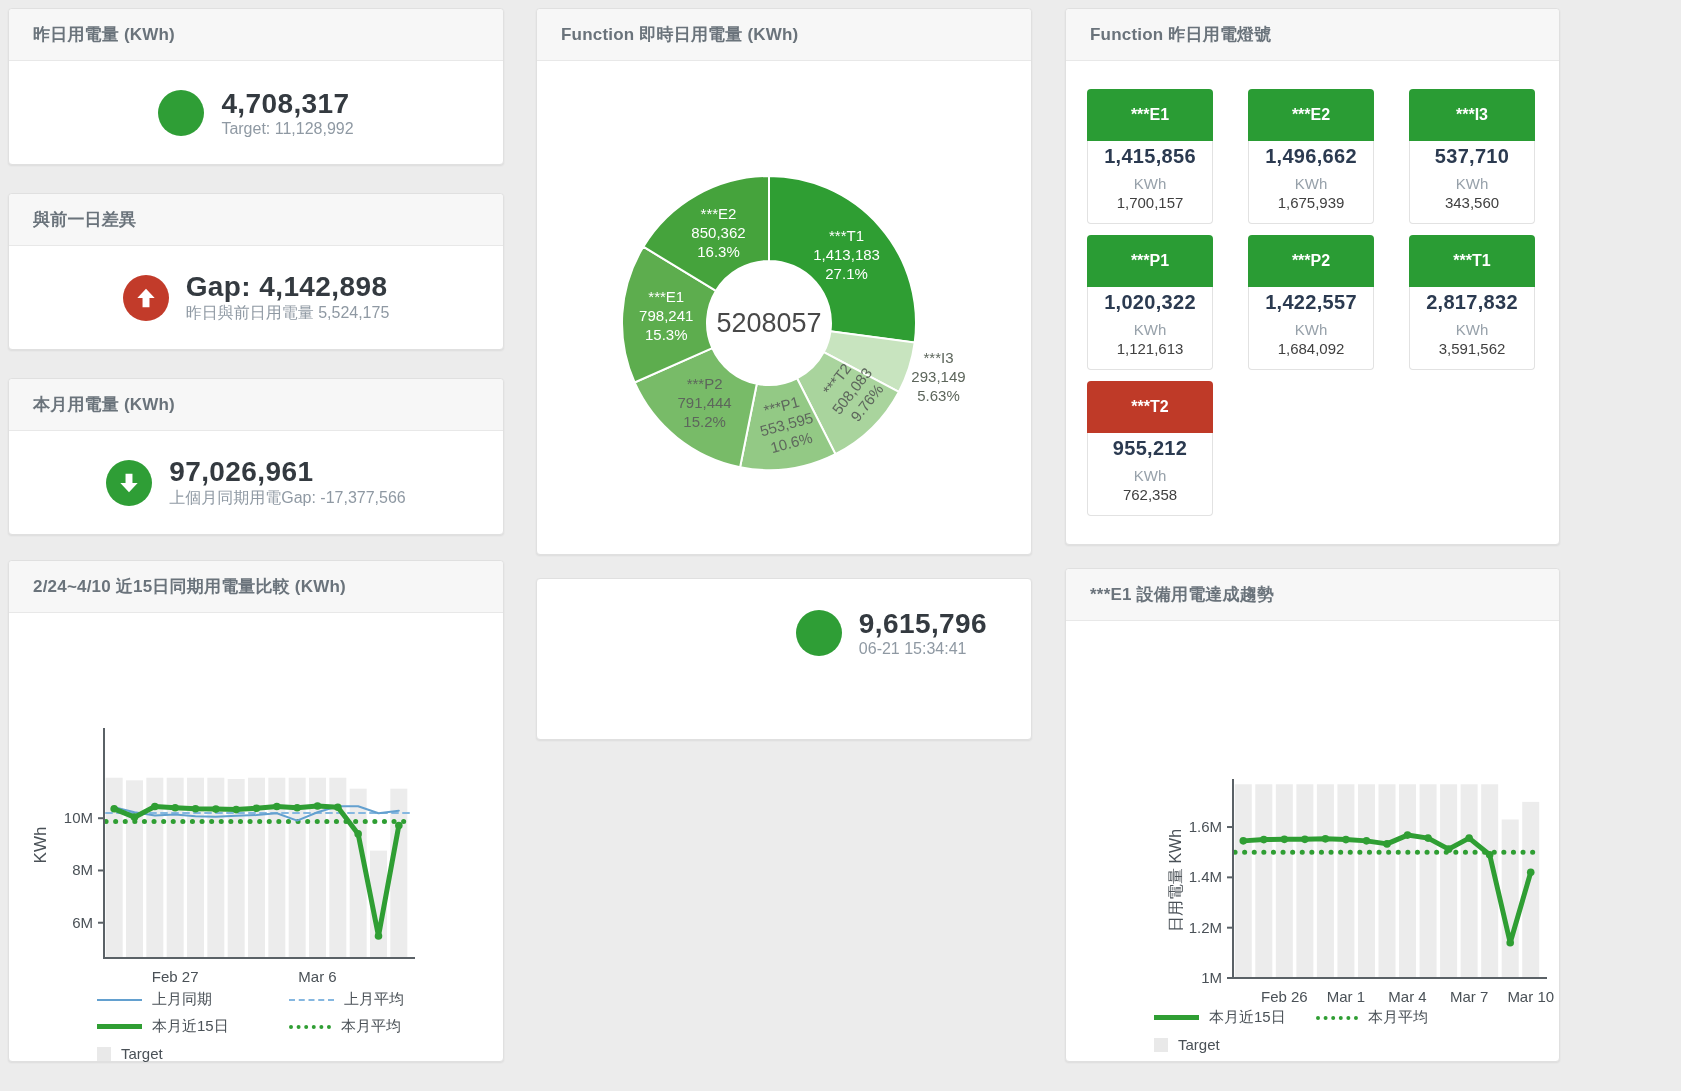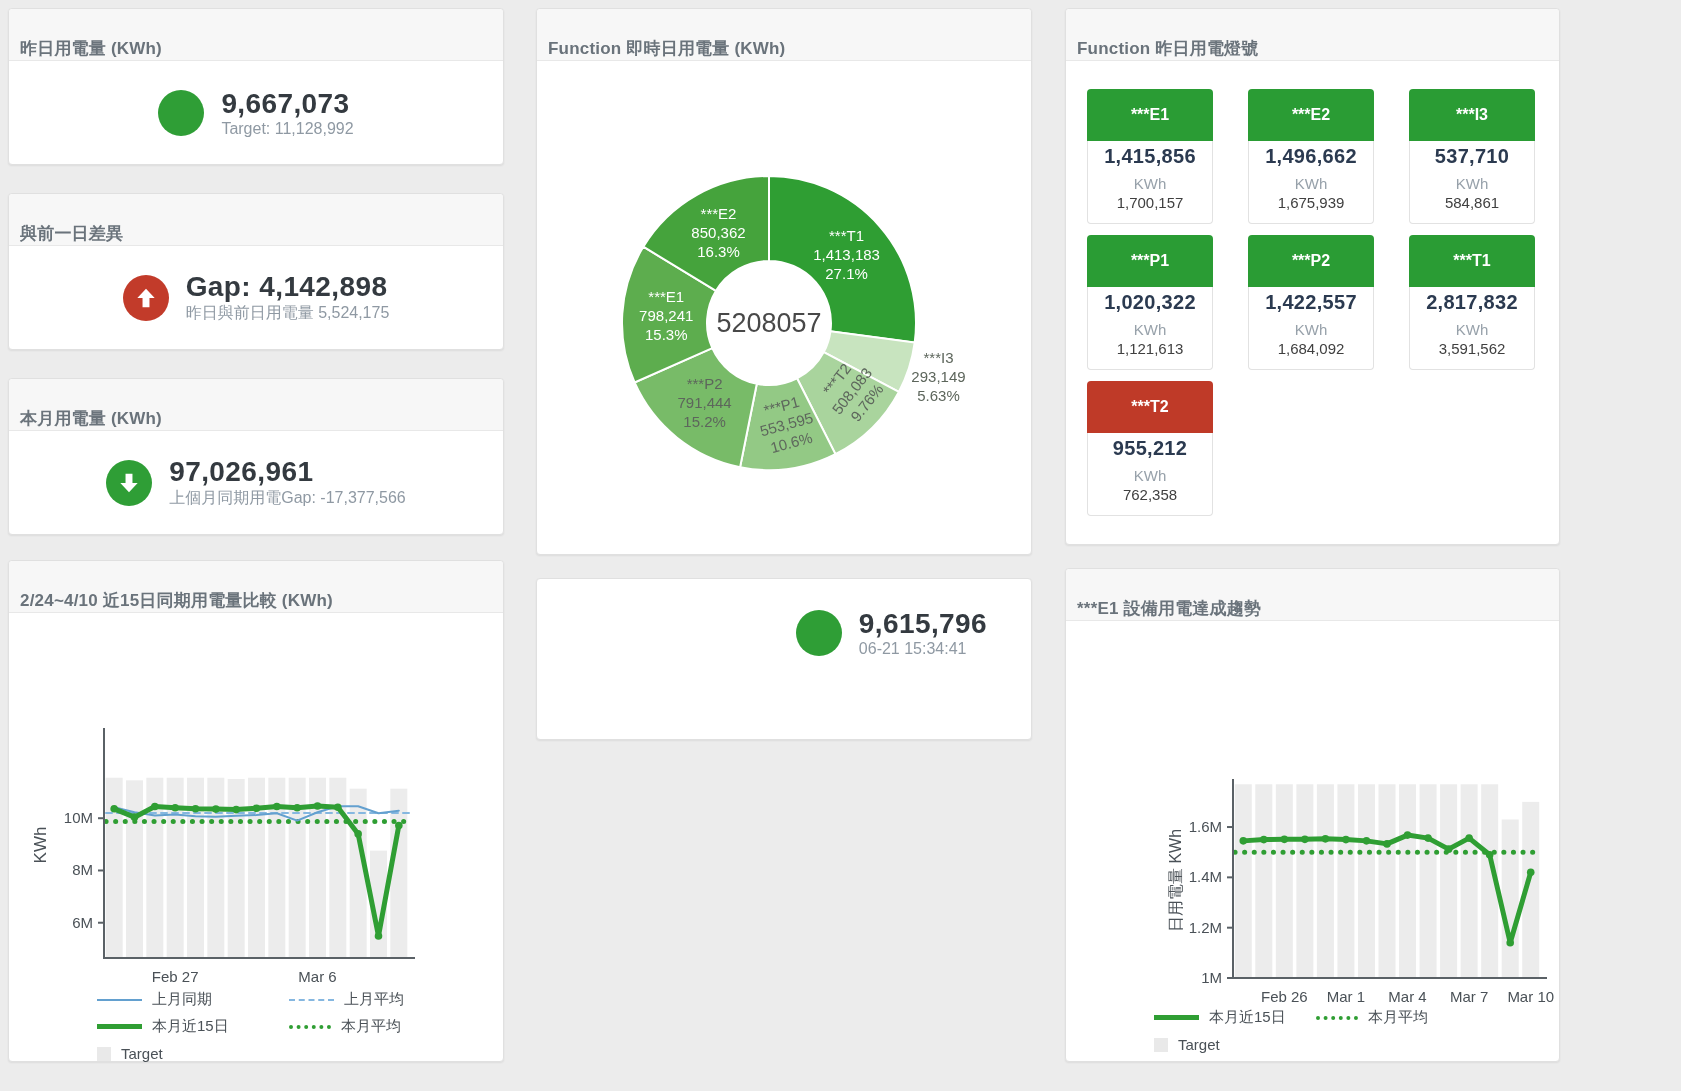--- a/index.html
+++ b/index.html
@@ -5,21 +5,21 @@
   html,body{margin:0;padding:0}
   body{
     width:1681px;height:1091px;position:relative;overflow:hidden;
     background:#ececec;
     font-family:"Liberation Sans","DejaVu Sans",sans-serif;
     -webkit-font-smoothing:antialiased;
   }
   .card{position:absolute;background:#fff;border:1px solid #e0e0e0;border-radius:4px;
         box-shadow:0 1px 2px rgba(0,0,0,.07)}
   .card>header{height:52px;background:#f7f7f7;border-bottom:1px solid #e8e8e8;
-        border-radius:4px 4px 0 0;display:flex;align-items:flex-end;padding:0 11px;box-sizing:border-box}
+        border-radius:4px 4px 0 0;display:flex;align-items:center;padding:0 24px;box-sizing:border-box}
   .card h3{margin:0;font-size:17px;font-weight:bold;color:#6a737b;letter-spacing:.2px}
 
   
   .kpi-body{height:calc(100% - 52px);display:flex;align-items:center;justify-content:center;gap:17px}
   .kpi-body.right{justify-content:flex-end;padding-right:44px}
   .circle{width:46px;height:46px;border-radius:50%;flex:0 0 auto;display:flex;align-items:center;justify-content:center}
   .kpi-value{font-size:28px;font-weight:bold;color:#343a40;letter-spacing:.4px}
   .kpi-sub{font-size:16px;color:#8f99a3;}
 
   
@@ -47,21 +47,21 @@
 </head>
 <body>
 
 <section class="card" style="left:8px;top:8px;width:494px;height:155px">
   <header>
       <h3>昨日用電量 (KWh)</h3>
     </header>
   <div class="kpi-body">
     <span class="circle" style="background:#2f9e36"></span>
     <div class="kpi-text">
-      <div class="kpi-value">9,667,073</div>
+      <div class="kpi-value">4,708,317</div>
       <div class="kpi-sub">Target: 11,128,992</div>
     </div>
   </div>
 </section>
 
 <section class="card" style="left:8px;top:193px;width:494px;height:155px">
   <header>
       <h3>與前一日差異</h3>
     </header>
   <div class="kpi-body">
@@ -221,21 +221,21 @@
           <div class="lval">1,496,662</div>
           <div class="lunit">KWh</div>
           <div class="ltar">1,675,939</div>
         </div>
       </div>
       <div class="light">
         <div class="lhead" style="background:#2a9c34">***I3</div>
         <div class="lbody">
           <div class="lval">537,710</div>
           <div class="lunit">KWh</div>
-          <div class="ltar">584,861</div>
+          <div class="ltar">343,560</div>
         </div>
       </div>
       <div class="light">
         <div class="lhead" style="background:#2a9c34">***P1</div>
         <div class="lbody">
           <div class="lval">1,020,322</div>
           <div class="lunit">KWh</div>
           <div class="ltar">1,121,613</div>
         </div>
       </div>

